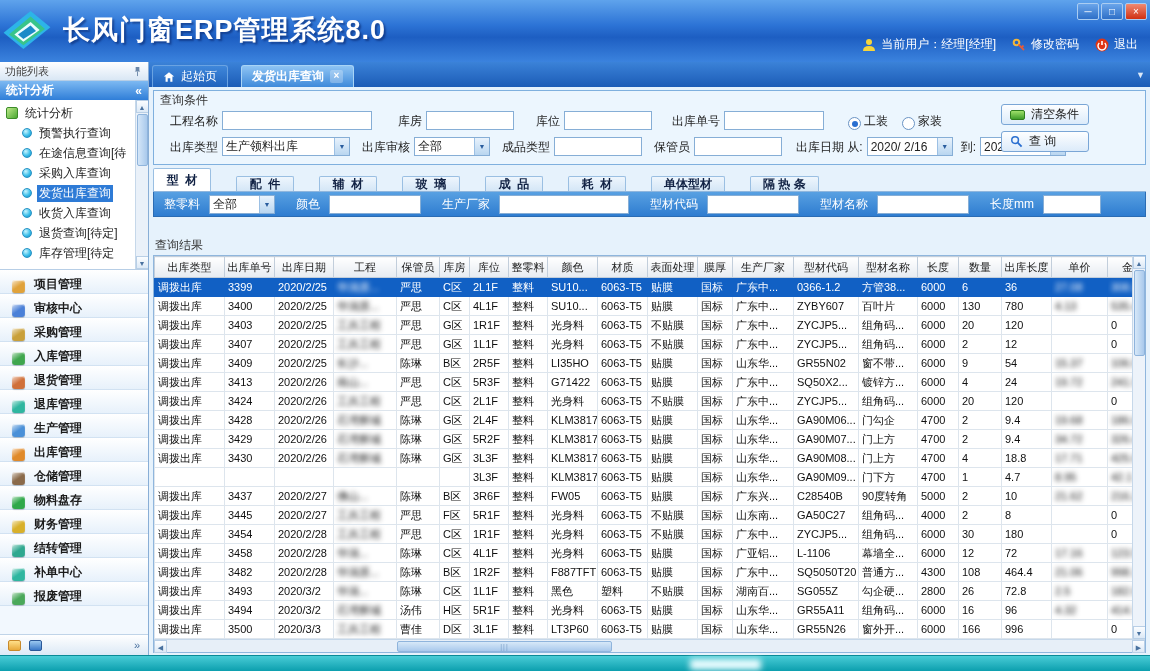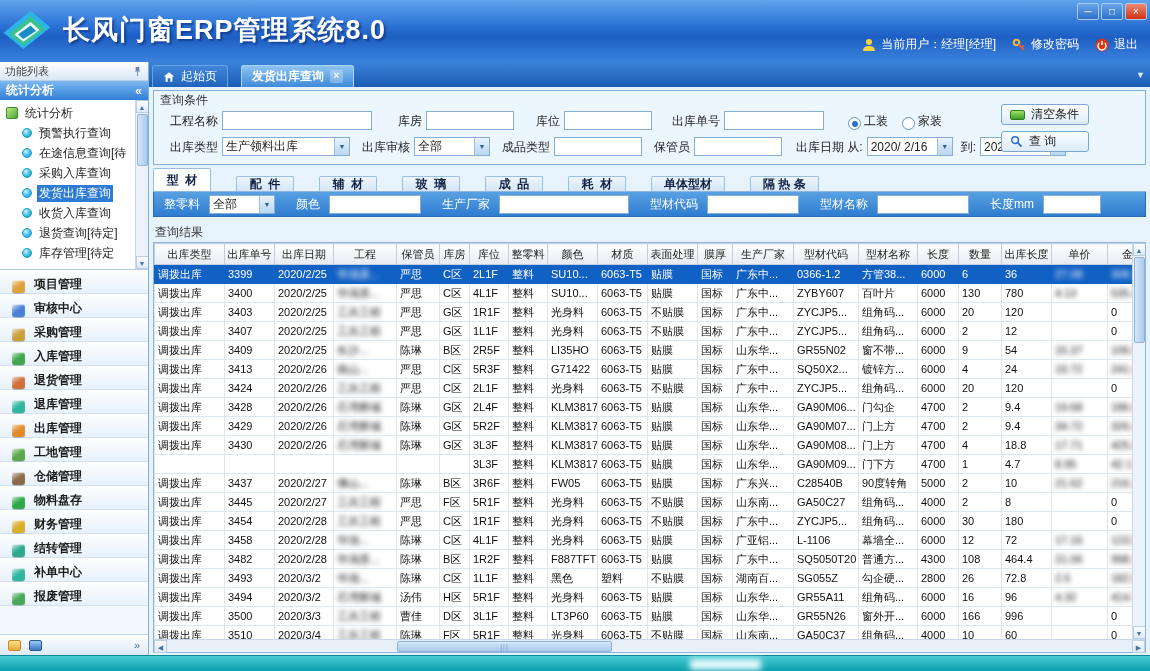--- a/index.html
+++ b/index.html
@@ -96,21 +96,21 @@
     border:1px solid #9abfe2; border-bottom:none; margin-right:2px; border-radius:2px 2px 0 0; white-space:pre; cursor:pointer;
     background:linear-gradient(#eef6fd,#d4e6f6); color:#112244; font-weight:bold; font-size:12px; }
   .mat-tab.active { background:#ffffff; height:23px; }
 
   
   .filter-bar { flex:none; margin:0 4px; height:25px; display:flex; align-items:center; gap:5px; padding:0 8px;
     background:linear-gradient(#58a0e2,#2e7cd0); border:1px solid #2a6cb4; border-top:none; color:#fff; }
   .filter-bar .q-label { color:#fff; }
 
   
-  .results-cap { flex:none; padding:7px 6px 1px; color:#333; }
+  .results-cap { flex:none; padding:20px 6px 1px; color:#333; }
   .results-group { flex:1; min-height:0; margin:0 4px 2px; border:1px solid #8fb6dd; background:#fff; display:flex; flex-direction:column; }
   .tbl-viewport { flex:1; min-height:0; display:flex; overflow:hidden; }
   .tbl-scrollwrap { flex:1; min-width:0; overflow:hidden; }
   table { border-collapse:collapse; table-layout:fixed; width:993px; font-size:11px; }
   th { height:21px; background:linear-gradient(#ffffff,#e6ebf1); border:1px solid #c2cedb; color:#222; font-weight:normal;
     white-space:nowrap; overflow:hidden; padding:0 2px; }
   td { height:19px; border:1px solid #dde5ed; padding:0 3px; white-space:nowrap; overflow:hidden; color:#101010; }
   tr.selected td { background:#1160c4; color:#fff; border-color:#1160c4; }
   .blurred { filter:blur(2.5px); }
   .vscroll { width:13px; flex:none; background:#edf3fa; border-left:1px solid #c6d8ea; display:flex; flex-direction:column; align-items:center; }
@@ -245,26 +245,26 @@
           </div>
           <div class="acc-item">
             <span class="acc-icon" style="background: linear-gradient(145deg, rgba(255, 255, 255, 0.75), rgba(255, 255, 255, 0) 50%), rgb(208, 112, 58);"></span>
             <span>退货管理</span>
           </div>
           <div class="acc-item">
             <span class="acc-icon" style="background: linear-gradient(145deg, rgba(255, 255, 255, 0.75), rgba(255, 255, 255, 0) 50%), rgb(47, 182, 160);"></span>
             <span>退库管理</span>
           </div>
           <div class="acc-item">
+            <span class="acc-icon" style="background: linear-gradient(145deg, rgba(255, 255, 255, 0.75), rgba(255, 255, 255, 0) 50%), rgb(74, 144, 216);"></span>
+            <span>生产管理</span>
+          </div>
+          <div class="acc-item">
             <span class="acc-icon" style="background: linear-gradient(145deg, rgba(255, 255, 255, 0.75), rgba(255, 255, 255, 0) 50%), rgb(224, 138, 42);"></span>
             <span>出库管理</span>
-          </div>
-          <div class="acc-item">
-            <span class="acc-icon" style="background: linear-gradient(145deg, rgba(255, 255, 255, 0.75), rgba(255, 255, 255, 0) 50%), rgb(90, 168, 74);"></span>
-            <span>工地管理</span>
           </div>
           <div class="acc-item">
             <span class="acc-icon" style="background: linear-gradient(145deg, rgba(255, 255, 255, 0.75), rgba(255, 255, 255, 0) 50%), rgb(138, 106, 74);"></span>
             <span>仓储管理</span>
           </div>
           <div class="acc-item">
             <span class="acc-icon" style="background: linear-gradient(145deg, rgba(255, 255, 255, 0.75), rgba(255, 255, 255, 0) 50%), rgb(47, 168, 74);"></span>
             <span>物料盘存</span>
           </div>
           <div class="acc-item">

